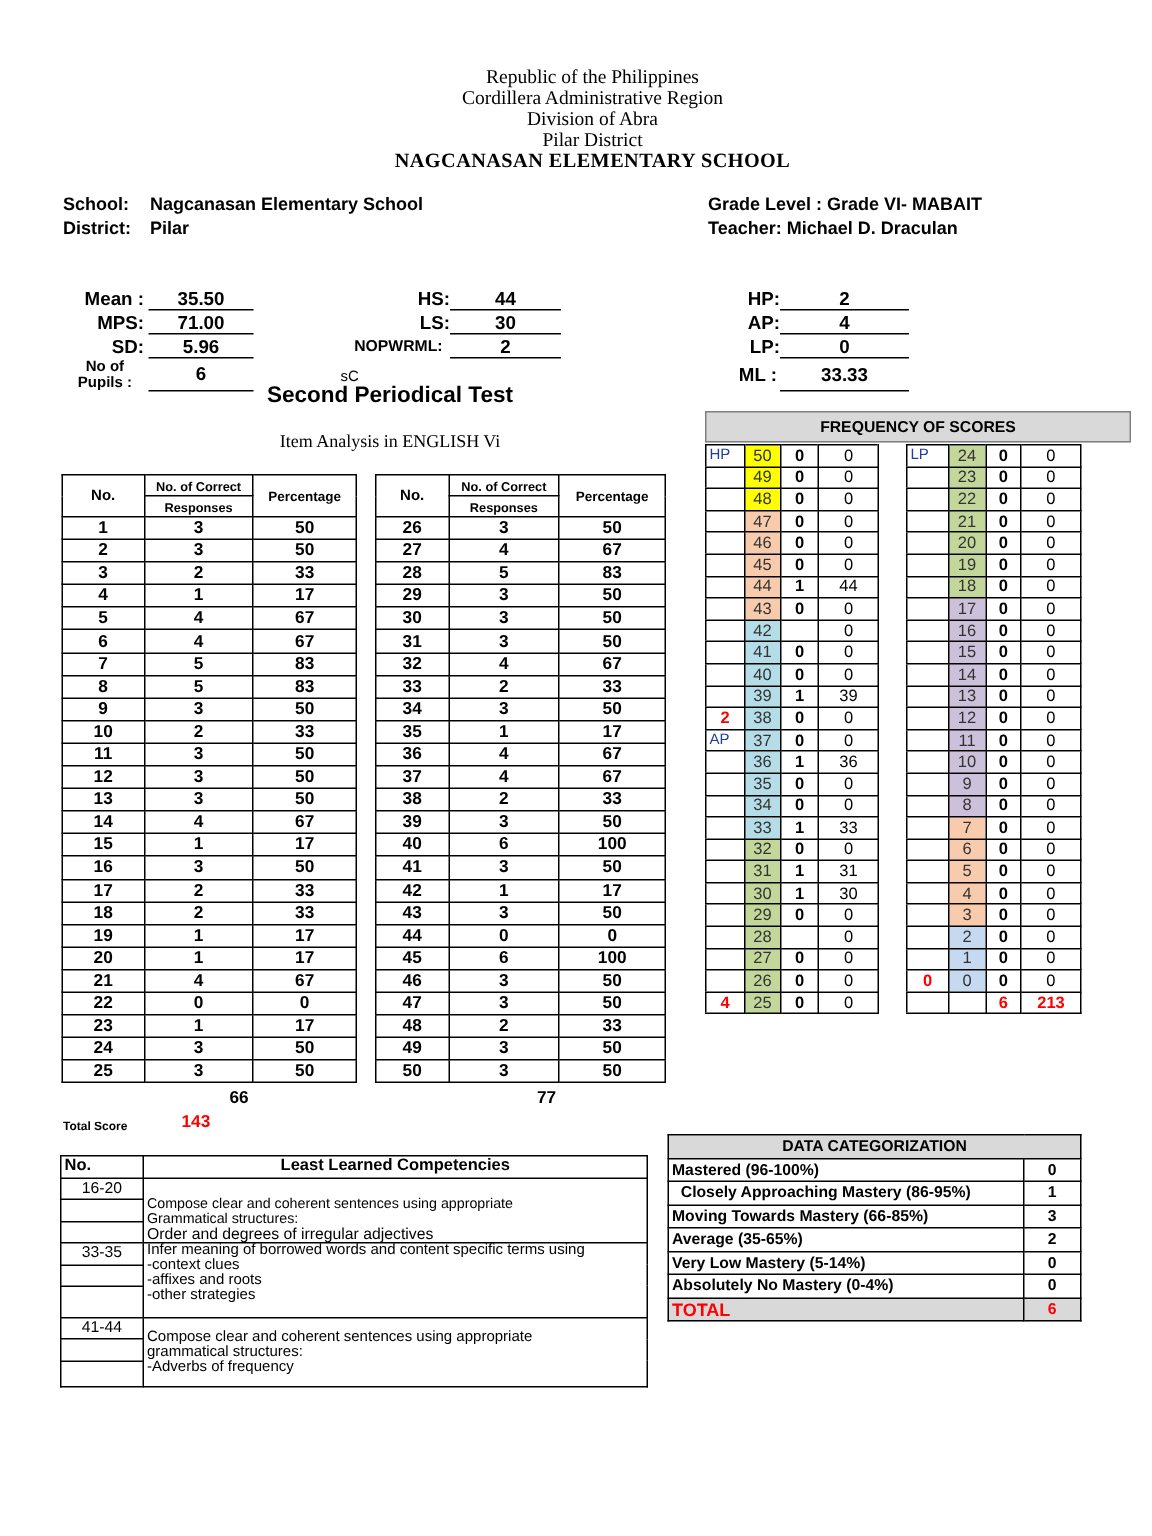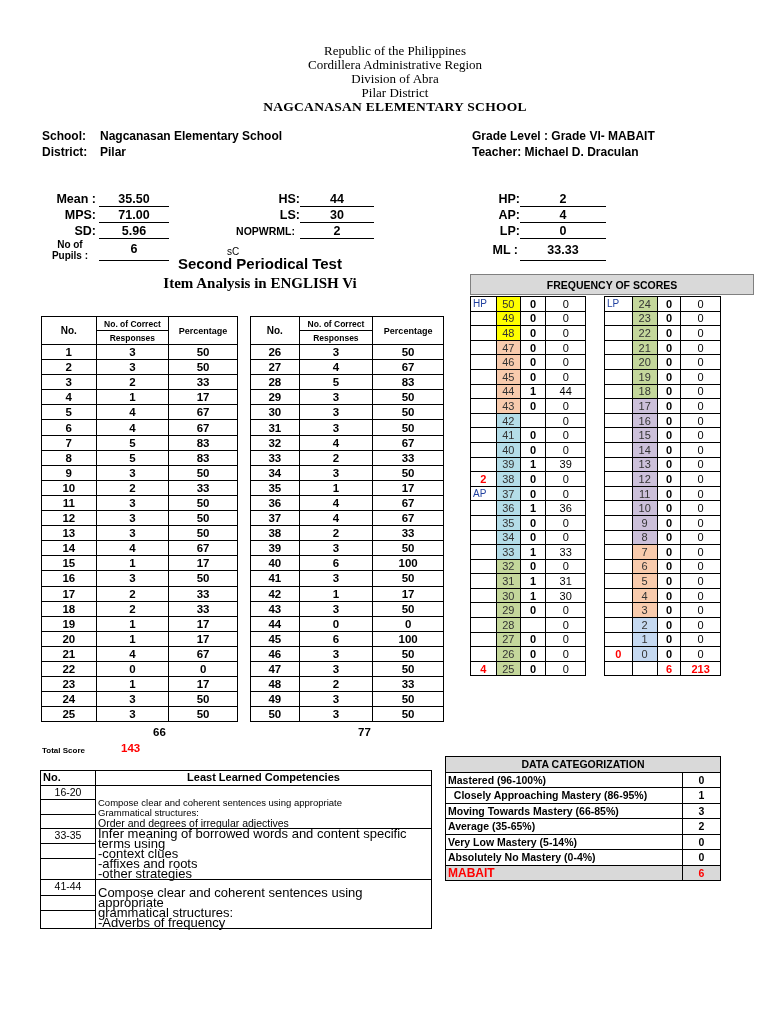--- a/index.html
+++ b/index.html
@@ -14,42 +14,42 @@
   .info .lbl { display: inline-block; width: 58px; }
 
   .stat { position: absolute; font-size: 12.5px; font-weight: bold; }
   .stat .k { position: absolute; right: 0; text-align: right; white-space: nowrap; }
   .stat .v { position: absolute; text-align: center; border-bottom: 1px solid #000; }
   .stat .k.small { font-size: 10px; line-height: 11px; text-align: center; }
 
   .titles { position: absolute; left: 150px; width: 220px; text-align: center; }
   .t1 { font-size: 15px; font-weight: bold; position: relative; }
   .t1 .sc { position: absolute; left: 77px; top: -9px; font-size: 10px; font-weight: normal; }
-  .t2 { font-family: "Liberation Serif", serif; font-weight: bold; font-size: 15px; margin-top: 3px; }
+  .t2 { font-family: "Liberation Serif", serif; font-weight: normal; font-size: 12px; margin-top: 15px; }
   .t3 { font-family: "Liberation Serif", serif; font-size: 15px; margin-top: 2px; }
 
   table { border-collapse: collapse; }
   .items td, .items th { border: 1px solid #000; text-align: center; font-weight: bold; font-size: 11.5px; height: 15.1px; padding: 0; }
   .items th { font-size: 9.5px; }
   .items .thsmall { font-size: 8.5px; height: 14px; }
   .items { position: absolute; top: 316px; border: 1.5px solid #000; }
 
   .colsum { position: absolute; font-size: 11.5px; font-weight: bold; }
 
   .freq-head { position: absolute; left: 470px; top: 274px; width: 284px; height: 21px;
     background: #d9d9d9; border: 1px solid #808080; text-align: center; font-weight: bold; font-size: 10.5px; line-height: 20px; }
   .freq { position: absolute; top: 296px; border: 1.2px solid #000; }
   .freq td { height: 14.6px; font-size: 11px; text-align: center; padding: 0; border-bottom: 1px solid #000; border-right: 1px solid #000; }
   .freq td.tag { font-size: 10px; color: #1f3f9f; text-align: left; padding-left: 2px; }
   .freq td.red { color: #ff0000; font-weight: bold; }
   .freq td.b { font-weight: bold; }
   .freq td.sc { color: #333; }
 
   .comp { position: absolute; left: 40px; top: 770px; width: 392px; border: 1.2px solid #000; }
-  .comp td { border: 1px solid #000; font-size: 13px; vertical-align: top; padding: 0 2px; }
+  .comp td { border: 1px solid #000; font-size: 10px; vertical-align: top; padding: 0 2px; }
   .comp .nocol { width: 55px; text-align: center; font-size: 10.5px; height: 14.4px; }
   .comp .hd { font-weight: bold; font-size: 11px; text-align: center; height: 15px; }
 
   .cat { position: absolute; left: 445px; top: 756px; width: 276px; border: 1.2px solid #000; }
   .cat td { border: 1px solid #000; font-weight: bold; font-size: 10.5px; height: 15.5px; padding: 0 2px; }
   .cat .head { background: #d9d9d9; text-align: center; font-size: 10.5px; }
   .cat .val { text-align: center; width: 38px; }
   .cat .total td { background: #d9d9d9; color: #ff0000; }
   .small-lbl { position: absolute; font-size: 8px; font-weight: bold; }
 </style>
@@ -820,17 +820,17 @@
       </tr>
       <tr>
         <td style="white-space: pre;">Very Low Mastery (5-14%)</td>
         <td class="val">0</td>
       </tr>
       <tr>
         <td style="white-space: pre;">Absolutely No Mastery (0-4%)</td>
         <td class="val">0</td>
       </tr>
       <tr class="total">
-        <td style="font-size: 12px;">MABAIT</td>
+        <td style="font-size: 12px;">TOTAL</td>
         <td class="val">6</td>
       </tr>
     </tbody>
 </table>
 
 </body></html>

